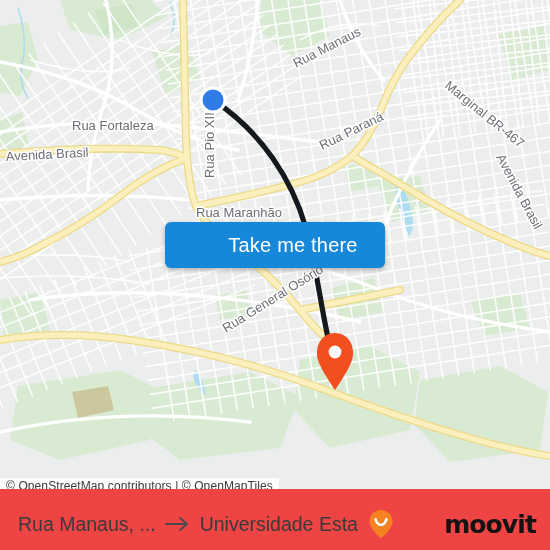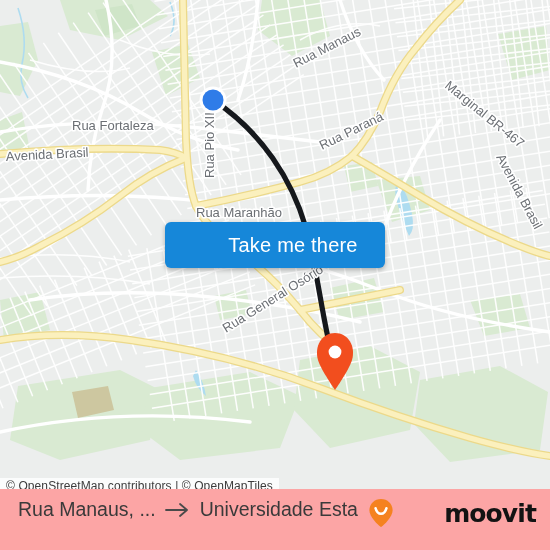--- a/index.html
+++ b/index.html
@@ -74,23 +74,23 @@
     padding-left: 36px;
   }
 
   
   #footer {
     position: absolute;
     left: 0;
     top: 489px;
     width: 550px;
     height: 61px;
-    background: #fca5a5;
+    background: #ef4444;
     display: flex;
-    align-items: flex-start;
+    align-items: center;
     padding: 9px 14px 0 18px;
     z-index: 8;
   }
 
   #trip-summary {
     display: flex;
     align-items: center;
     flex: 1 1 auto;
     min-width: 0;
     gap: 9px;

